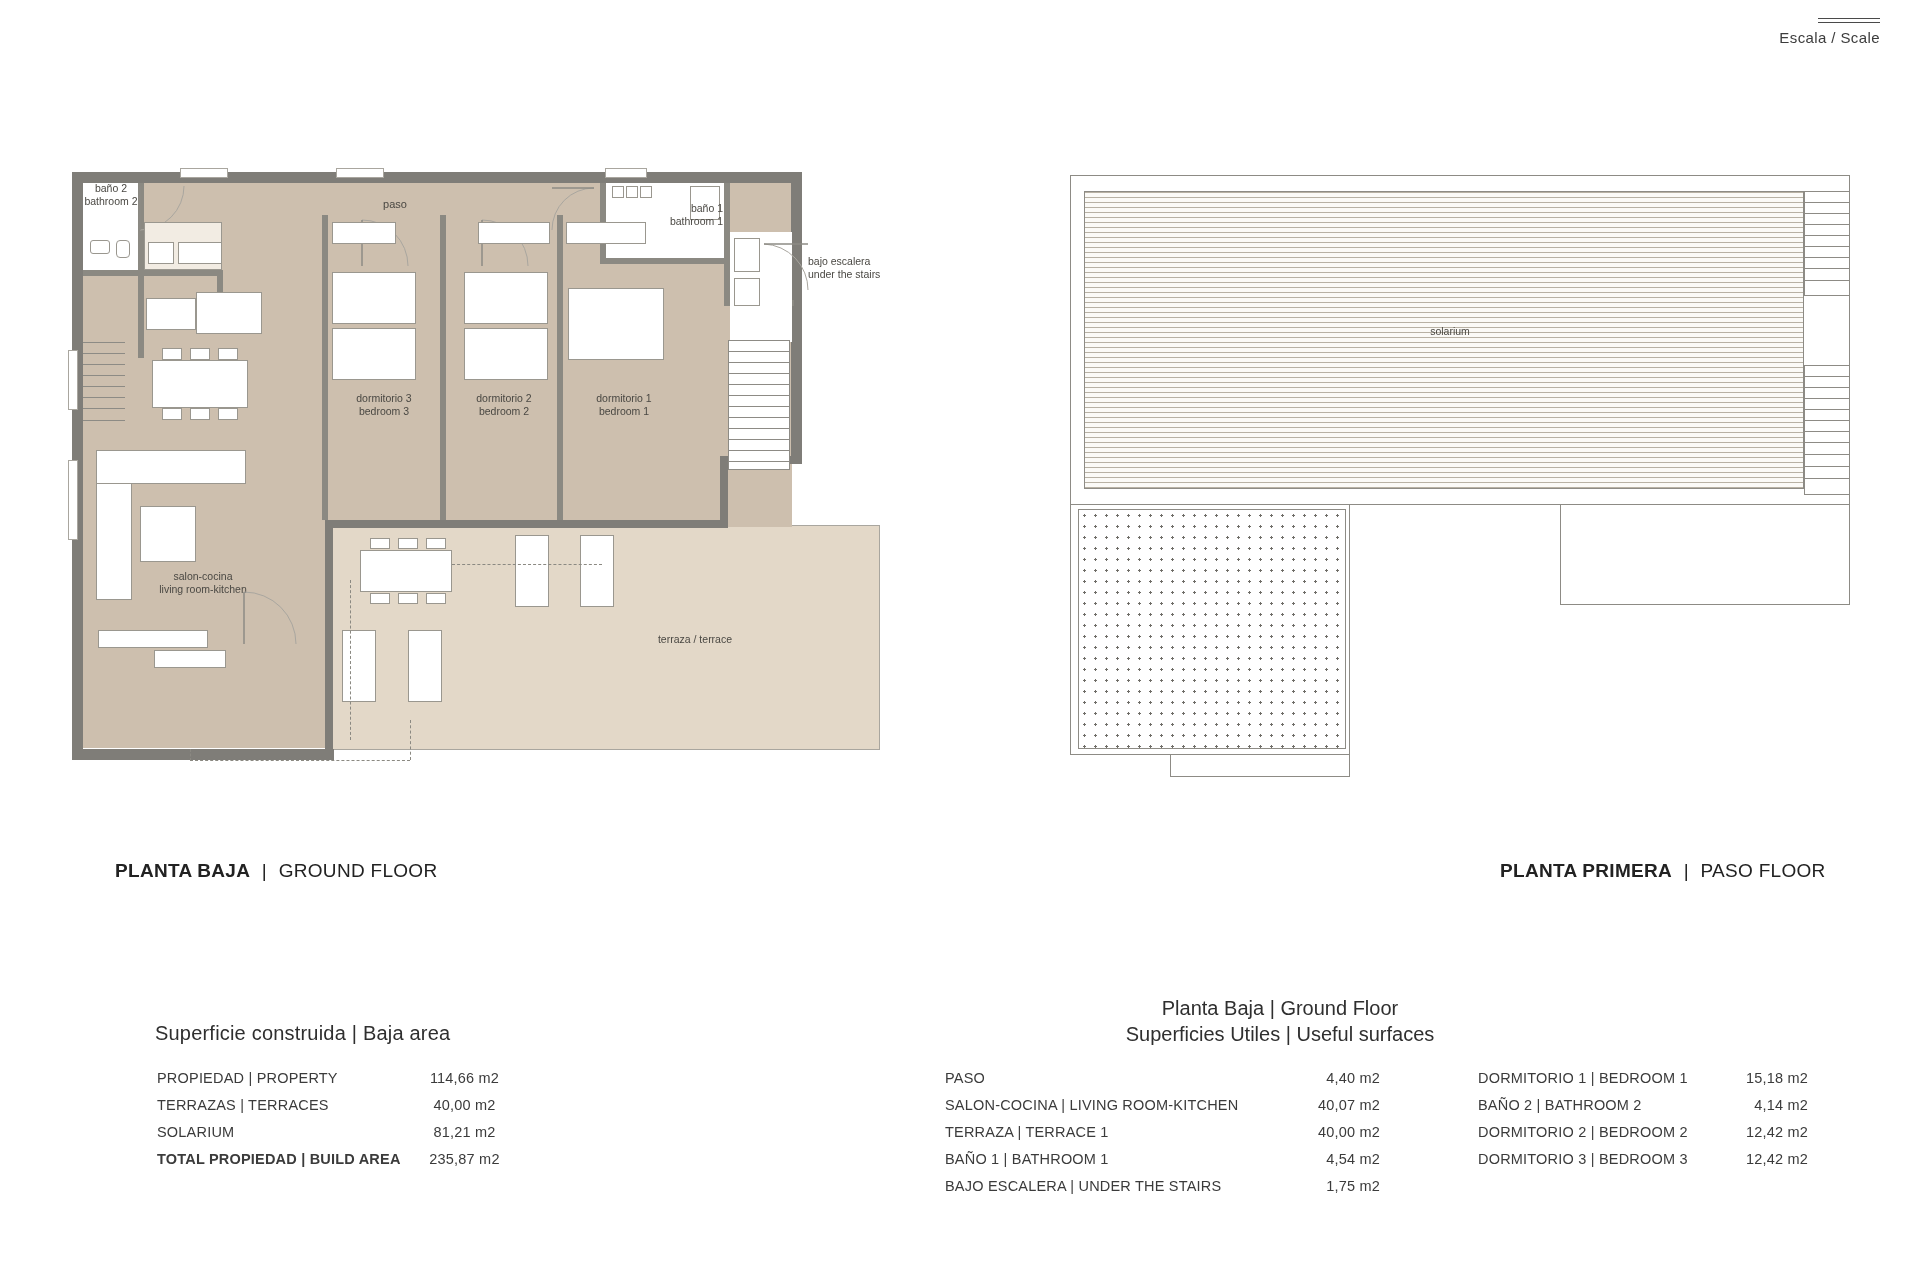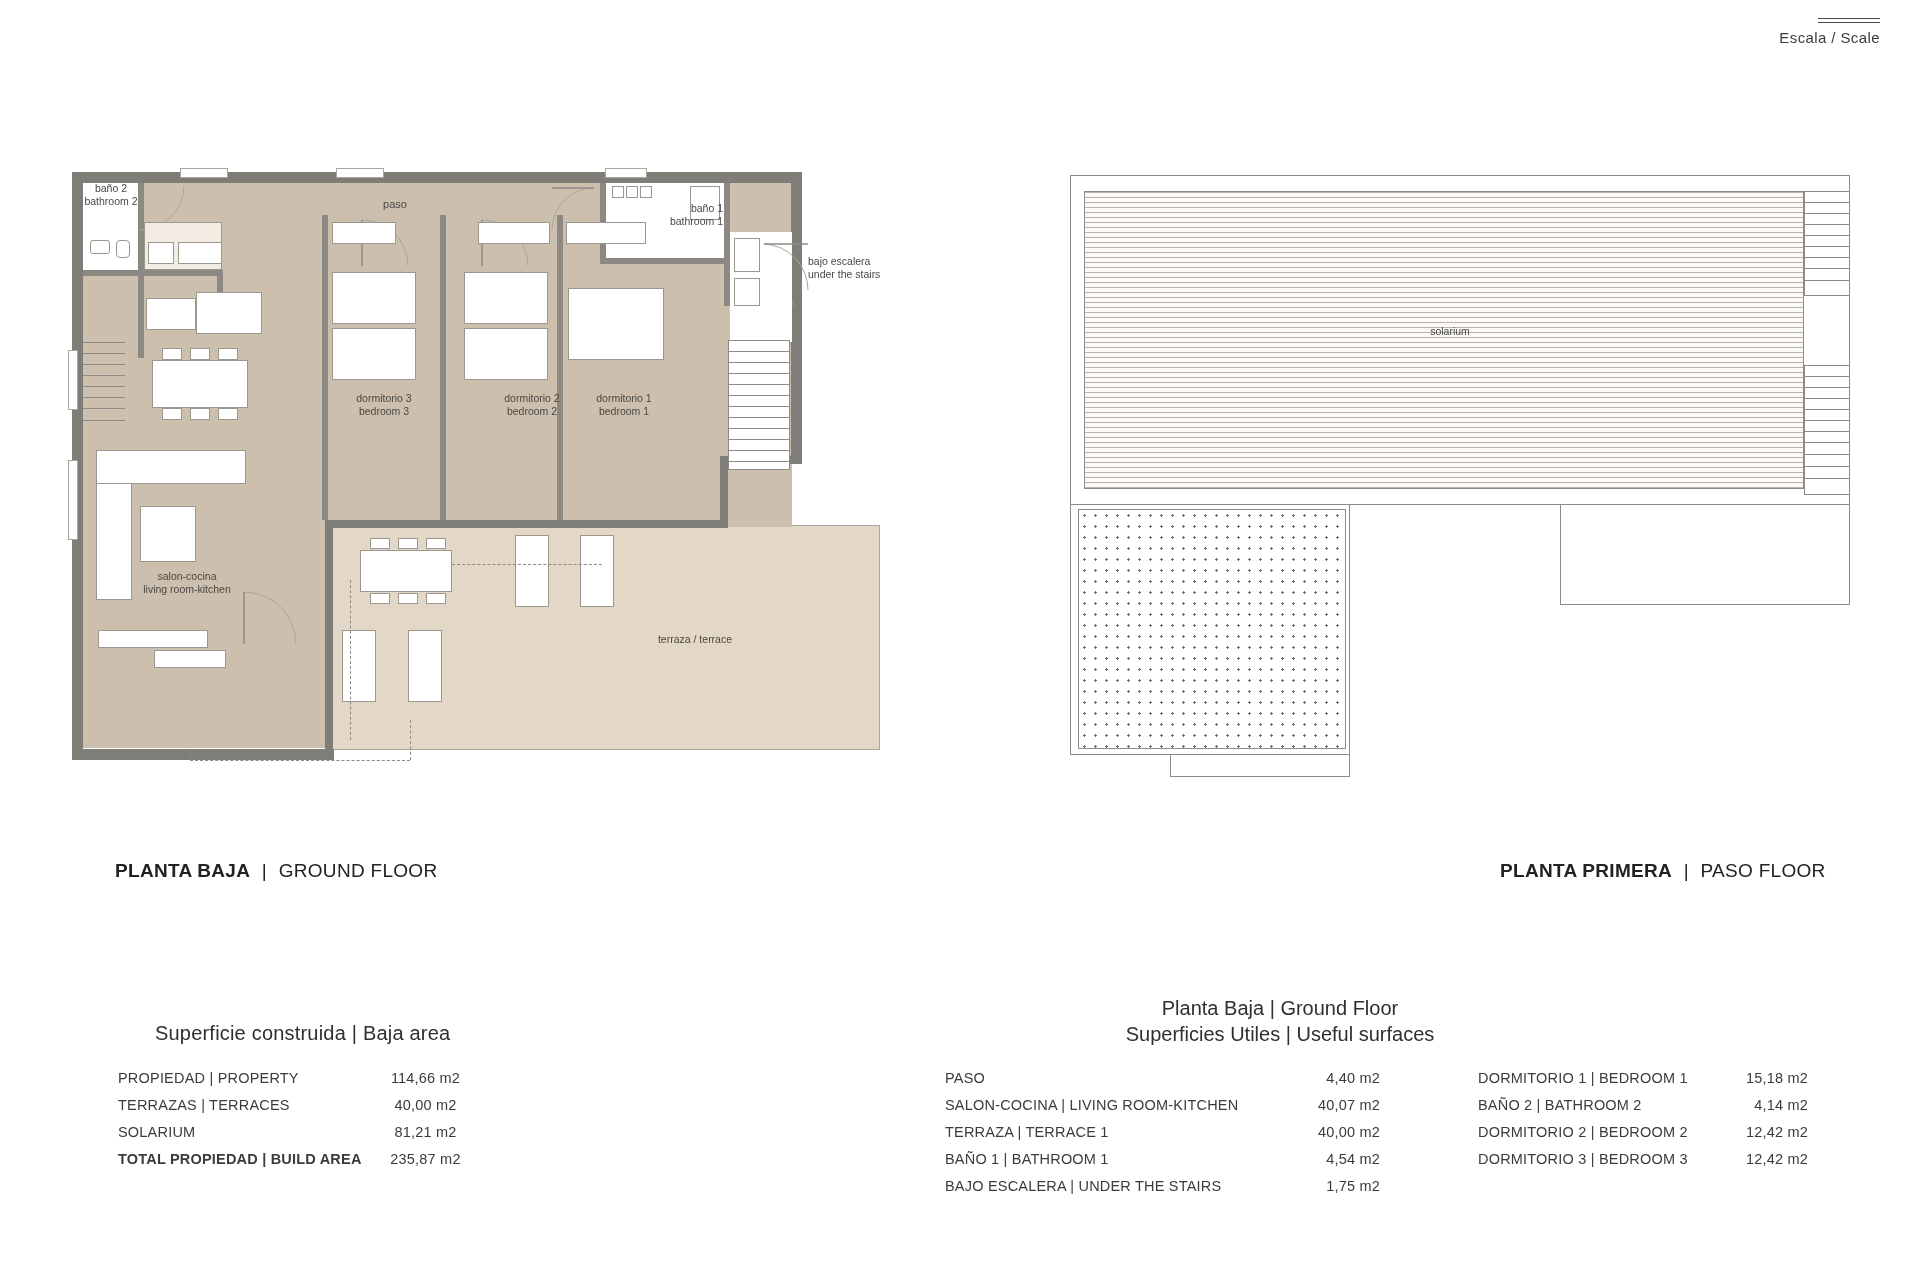--- a/index.html
+++ b/index.html
@@ -132,21 +132,21 @@
   }
   .legend .row {
     display: flex;
     margin-bottom: 11px;
     letter-spacing: .2px;
   }
   .legend .row .name { }
   .legend .row .val {
     text-align: right;
   }
-  .legend.build .name { width: 255px; }
+  .legend.build .name { width: 255px; margin-left: 39px; }
   .legend.build .val  { width: 105px; text-align: center; }
   .legend.build .row.total { font-weight: bold; }
 
   .legend.useA .name { width: 340px; }
   .legend.useA .val  { width: 95px; }
   .legend.useB .name { width: 250px; }
   .legend.useB .val  { width: 80px; }
 
   .useful-head {
     position: absolute;
@@ -265,21 +265,21 @@
         <div style="top:55px"></div>
       <div style="top:66px"></div>
         <div style="top:78px"></div>
     </div>
 
     <div class="furn" style="left:36px; top:300px; width:36px; height:140px;"></div>
     <div class="furn" style="left:36px; top:290px; width:150px; height:34px;"></div>
     <div class="furn" style="left:80px; top:346px; width:56px; height:56px;"></div>
     <div class="furn" style="left:38px; top:470px; width:110px; height:18px;"></div>
     <div class="furn" style="left:94px; top:490px; width:72px; height:18px;"></div>
-    <div class="label-sm" style="left:52px; top:410px; width:150px;">salon-cocina
+    <div class="label-sm" style="left:68px; top:410px; width:150px;">salon-cocina
 living room-kitchen</div>
 
     <svg style="position:absolute; left:182px; top:430px;" width="56" height="56">
       <path d="M2,2 A52,52 0 0 1 54,54" fill="none" stroke="#a9a69f" stroke-width="1"></path>
       <line x1="2" y1="2" x2="2" y2="54" stroke="#8d8b85" stroke-width="1.5"></line>
     </svg>
 
     <div class="label" style="left:270px; top:38px; width:130px;">paso</div>
 
     <svg style="position:absolute; left:300px; top:58px;" width="50" height="50">
@@ -305,21 +305,21 @@
 
     <div class="furn" style="left:272px; top:62px; width:64px; height:22px;"></div>
     <div class="furn" style="left:272px; top:112px; width:84px; height:52px;"></div>
     <div class="furn" style="left:272px; top:168px; width:84px; height:52px;"></div>
     <div class="label-sm" style="left:266px; top:232px; width:116px;">dormitorio 3
 bedroom 3</div>
 
     <div class="furn" style="left:418px; top:62px; width:72px; height:22px;"></div>
     <div class="furn" style="left:404px; top:112px; width:84px; height:52px;"></div>
     <div class="furn" style="left:404px; top:168px; width:84px; height:52px;"></div>
-    <div class="label-sm" style="left:386px; top:232px; width:116px;padding-left:28px;">dormitorio 2
+    <div class="label-sm" style="left:386px; top:232px; width:116px;">dormitorio 2
 bedroom 2</div>
 
     <div class="furn" style="left:506px; top:62px; width:80px; height:22px;"></div>
     <div class="furn" style="left:508px; top:128px; width:96px; height:72px;"></div>
     <div class="label-sm" style="left:506px; top:232px; width:116px;">dormitorio 1
 bedroom 1</div>
 
     <div class="white-fill" style="left:670px; top:72px; width:62px; height:110px;"></div>
     <div class="furn" style="left:674px; top:78px; width:26px; height:34px;"></div>
     <div class="furn" style="left:674px; top:118px; width:26px; height:28px;"></div>

